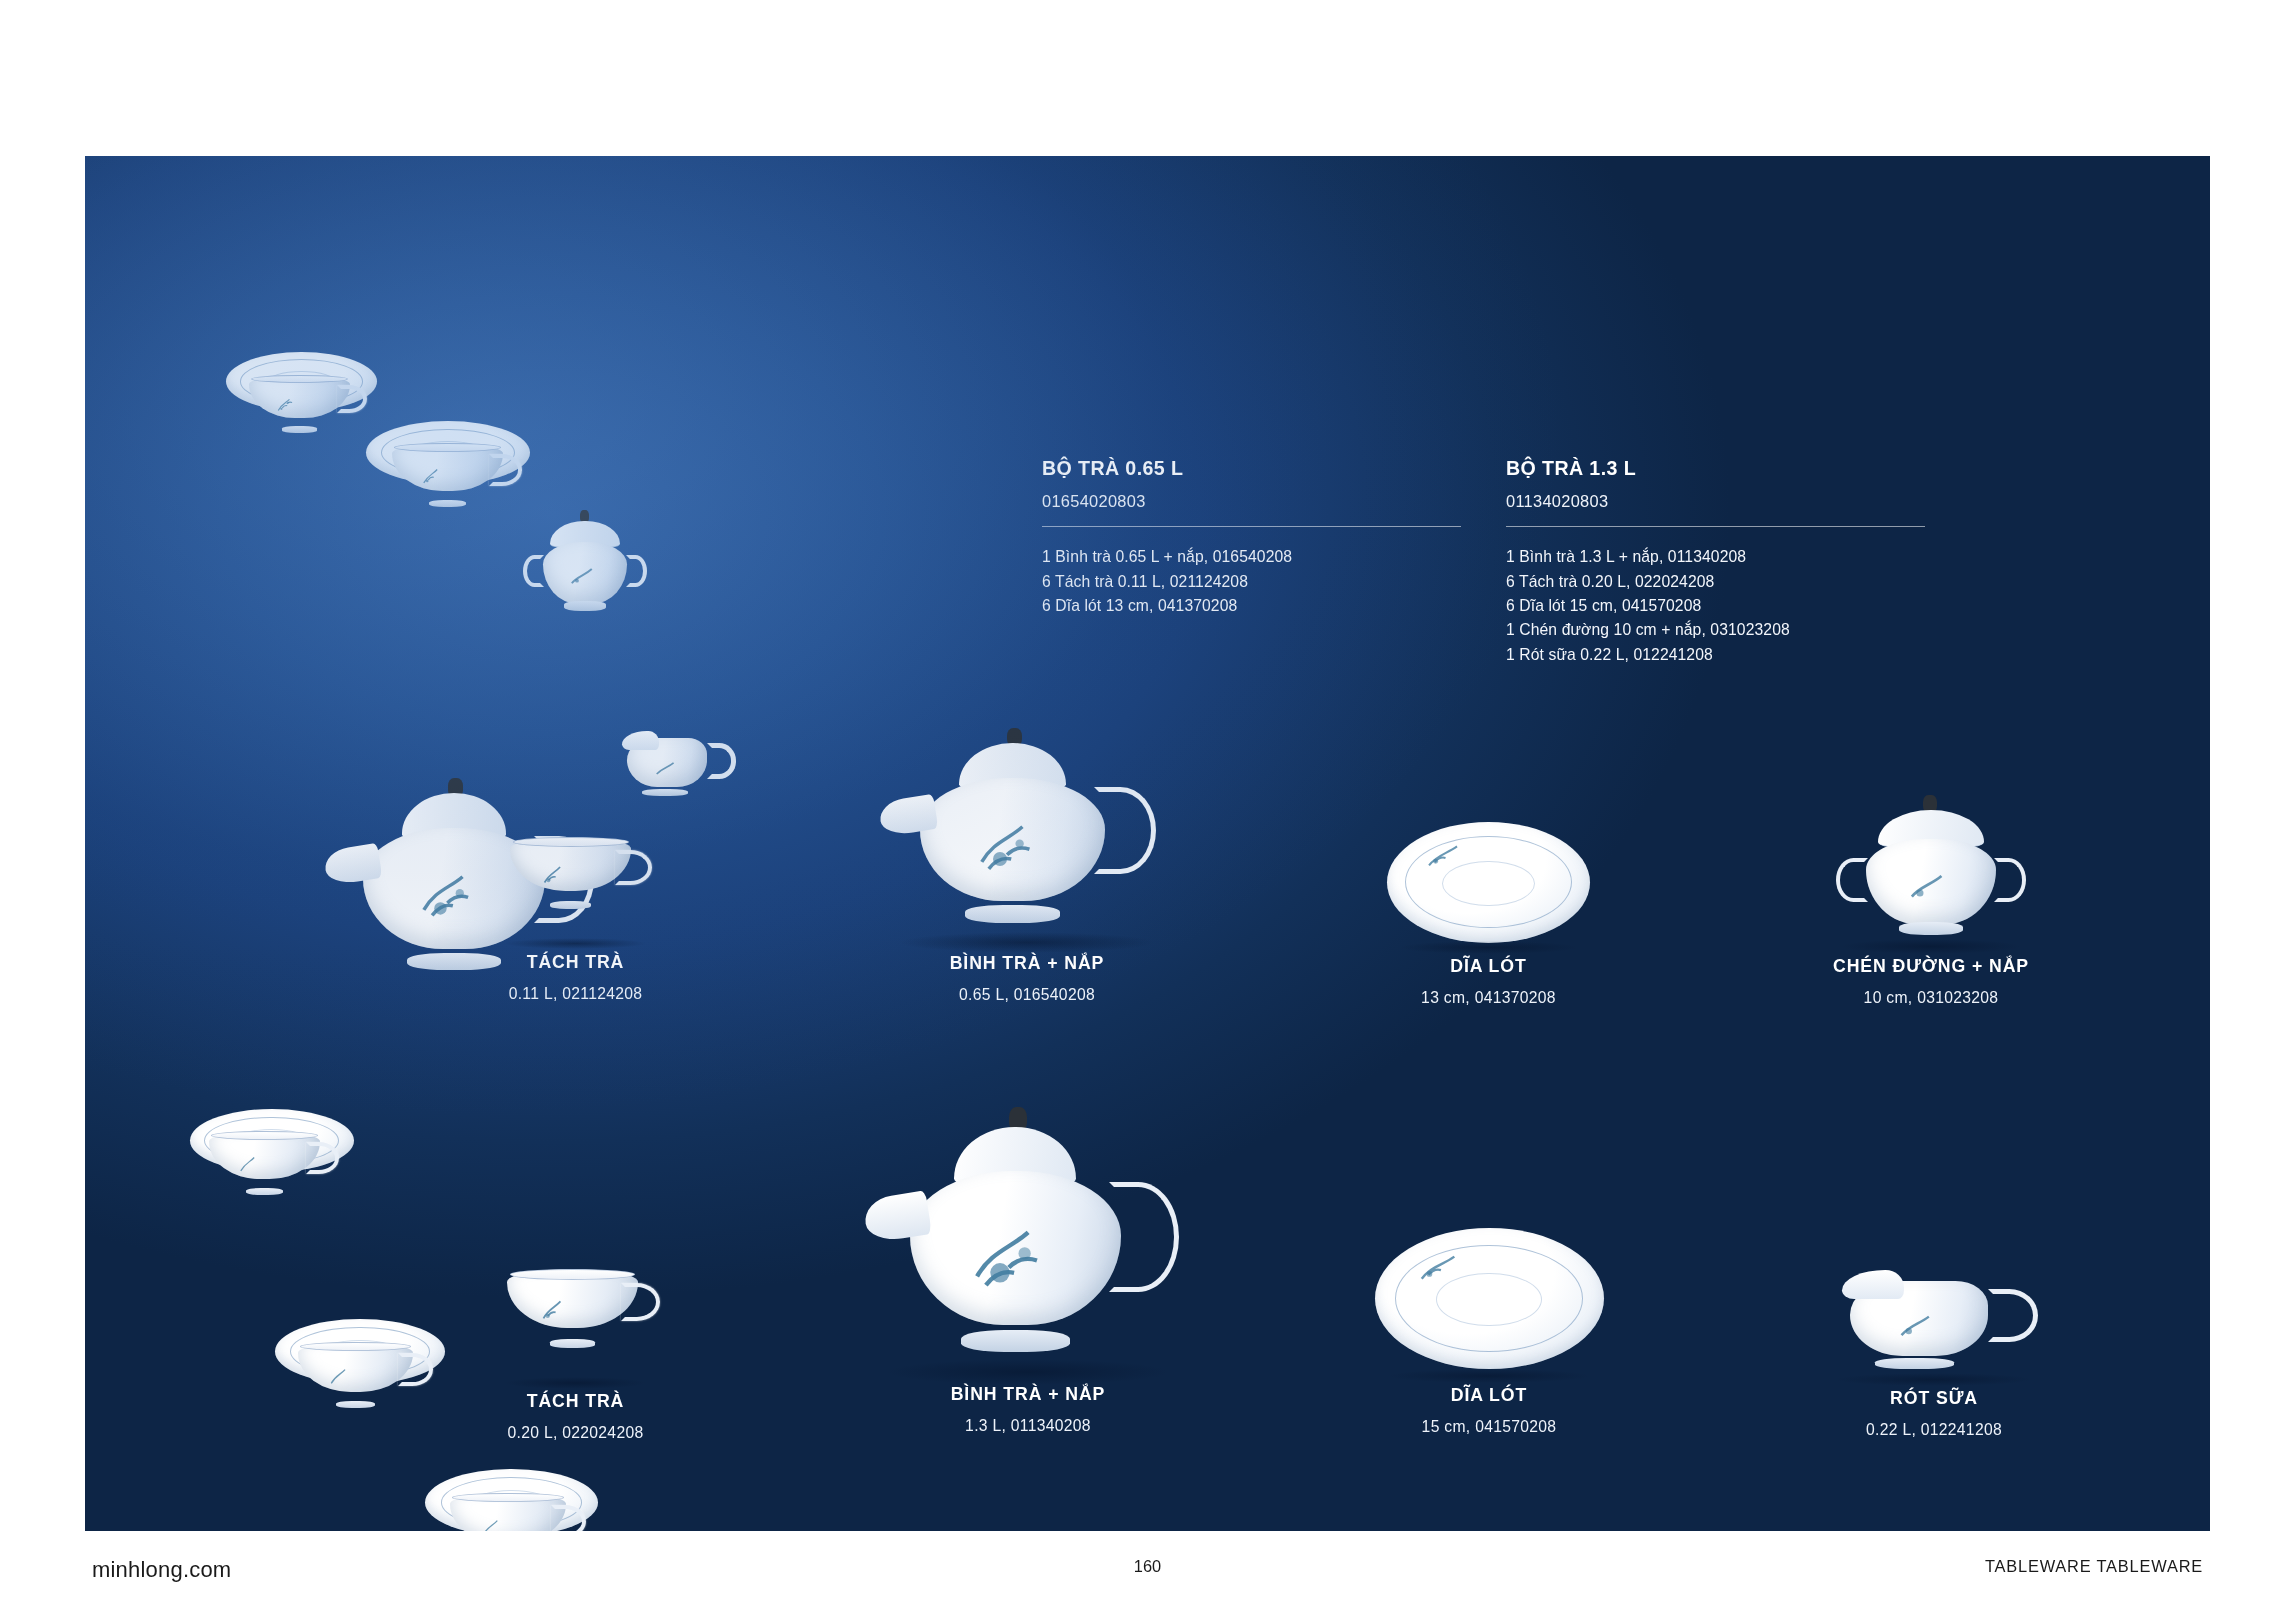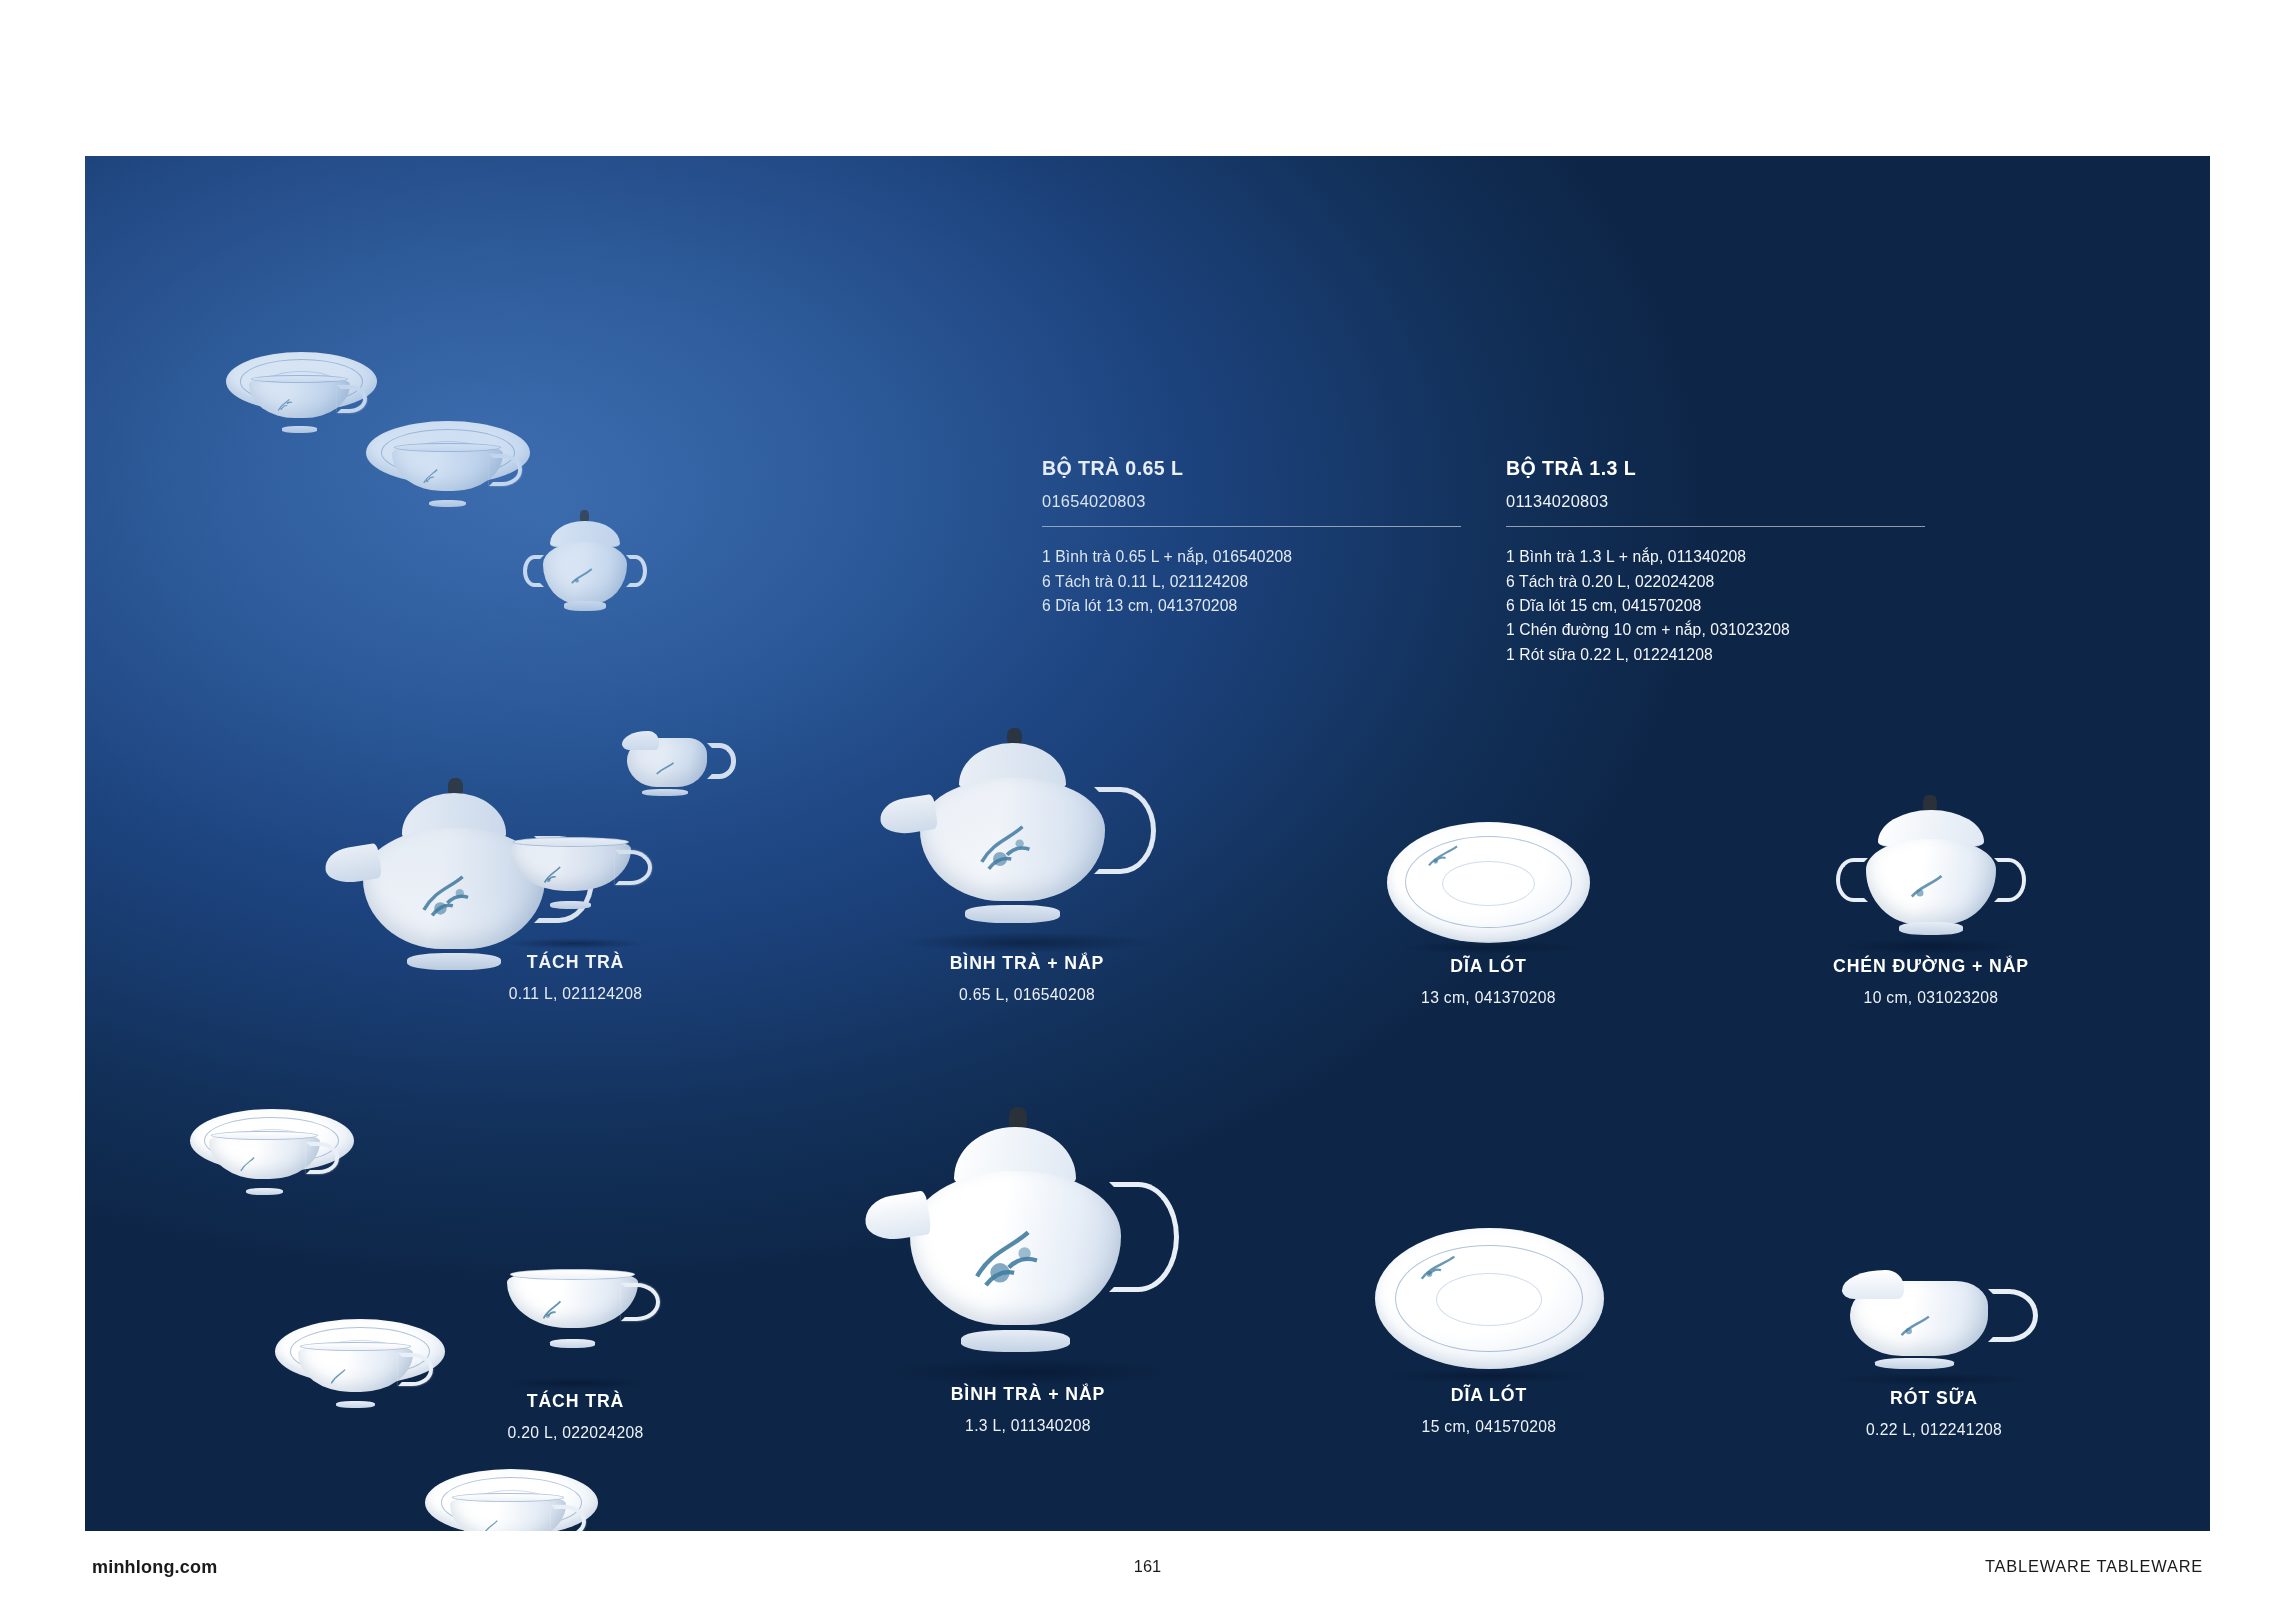--- a/index.html
+++ b/index.html
@@ -115,21 +115,21 @@
 
   
   .footer {
     position: absolute;
     left: 0; right: 0;
     top: 1557px;
     height: 39px;
   }
   .footer .f-left {
     position: absolute; left: 92px; top: 0;
-    font-size: 18px; color: #1a1a1a; letter-spacing: 0.2px; font-weight: bold;
+    font-size: 22px; color: #1a1a1a; letter-spacing: 0.2px;
   }
   .footer .f-center {
     position: absolute; left: 0; right: 0; top: 0;
     text-align: center;
     font-size: 16.4px; color: #1a1a1a;
   }
   .footer .f-right {
     position: absolute; right: 92px; top: 0;
     font-size: 16.4px; color: #1a1a1a; letter-spacing: 0.8px;
   }
@@ -624,18 +624,18 @@
         <div class="shadow"></div>
       </div>
       <div class="caption-name">RÓT SỮA</div>
       <div class="caption-spec">0.22 L, 012241208</div>
     </div>
 
   </div>
 
   <div class="footer">
     <div class="f-left">minhlong.com</div>
-    <div class="f-center">161</div>
+    <div class="f-center">160</div>
     <div class="f-right">TABLEWARE TABLEWARE</div>
   </div>
 
 </div>
 
 
 </body></html>

